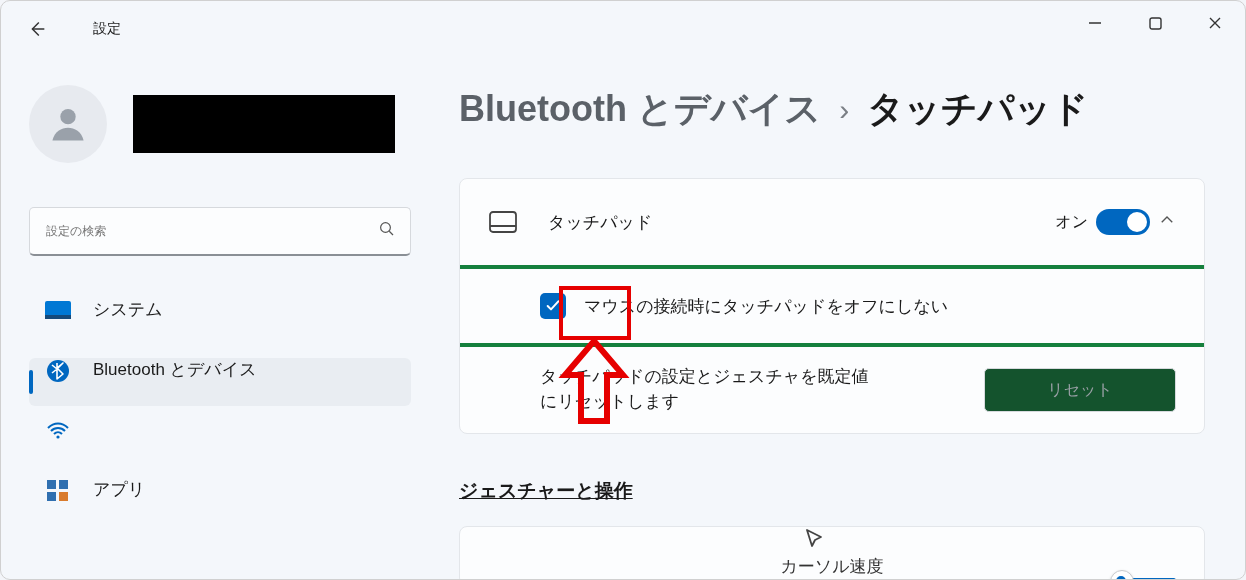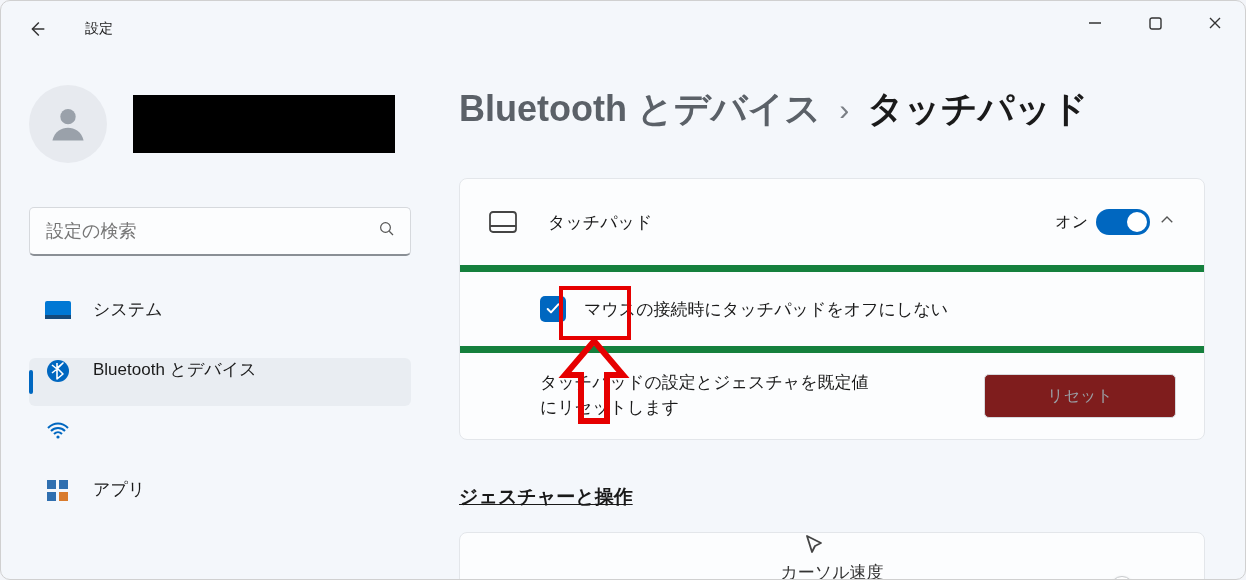--- a/index.html
+++ b/index.html
@@ -1,34 +1,34 @@
 <!DOCTYPE html>
 <html><head>
 <meta charset="utf-8">
 <style>
   html,body{margin:0;padding:0;font-family:"Yu Gothic UI","Segoe UI",sans-serif;background:#f3f5f9;color:#1a1a1a;}
   .window{width:1246px;height:580px;box-sizing:border-box;border:1px solid #d0d0d0;border-radius:10px;background:#f4f7fb;position:relative;overflow:hidden;}
   
   .titlebar{height:56px;display:flex;align-items:center;}
   .titlebar .back{width:40px;height:40px;margin-left:16px;display:flex;align-items:center;justify-content:center;border-radius:6px;}
-  .titlebar .title{margin-left:28px;font-size:14px;}
+  .titlebar .title{margin-left:36px;font-size:14px;}
   .win-controls{position:absolute;right:0;top:0;height:44px;display:flex;}
   .win-btn{width:60px;display:flex;align-items:center;justify-content:center;color:#333;}
   
   .body{display:flex;height:calc(100% - 56px);}
   .sidebar{width:438px;box-sizing:border-box;padding-left:28px;padding-right:28px;}
   .content{flex:1;padding-right:40px;padding-left:20px;}
   
   .user{display:flex;align-items:center;margin-top:28px;}
   .avatar{width:78px;height:78px;border-radius:50%;background:#e7eaef;display:flex;align-items:center;justify-content:center;}
   .avatar svg{fill:#9aa1aa;}
   .user-name{margin-left:26px;width:262px;height:58px;background:#000;}
   
   .search{margin-top:44px;height:46px;border:1px solid #d6d9dd;border-bottom:2px solid #8a8f95;background:#fcfdfe;border-radius:5px;display:flex;align-items:center;padding:0 14px;}
-  .search input{flex:1;border:none;outline:none;background:transparent;font-size:18px;color:#15803d;}
+  .search input{flex:1;border:none;outline:none;background:transparent;font-size:12px;color:#15803d;}
   .search .mag{color:#555;}
   
   .nav{margin-top:42px;}
   .nav-item{height:48px;display:flex;align-items:flex-start;border-radius:6px;padding-left:16px;font-size:17px;position:relative;}
   .nav-item + .nav-item{margin-top:12px;}
   .nav-item .icon{width:26px;height:26px;margin-right:22px;display:flex;align-items:center;justify-content:center;}
   .nav-item.active{background:#e9edf2;}
   .nav-item.active::before{content:"";position:absolute;left:0;top:12px;bottom:12px;width:4px;border-radius:2px;background:#0067c0;}
   
   .crumbs{margin-top:28px;font-size:36px;font-weight:600;display:flex;align-items:center;flex-wrap:wrap;}
@@ -38,25 +38,25 @@
   .card{margin-top:44px;border:1px solid #e3e6ea;border-radius:8px;background:#fcfdfe;}
   .card-row{display:flex;align-items:center;min-height:86px;padding:0 28px;}
   .card-row .row-icon{width:30px;margin-right:30px;color:#444;display:flex;align-items:center;justify-content:center;}
   .card-row .row-label{font-size:17px;flex:1;}
   .row-right{display:flex;align-items:center;gap:8px;}
   .on-text{font-size:16px;}
   .toggle{width:54px;height:26px;border-radius:13px;background:#0067c0;position:relative;}
   .toggle::after{content:"";position:absolute;right:3px;top:3px;width:20px;height:20px;border-radius:50%;background:#fff;}
   .chev{color:#555;}
   
-  .sub-row{display:flex;align-items:center;min-height:74px;padding:0 28px 0 80px;border-top:7px solid #15803d;}
+  .sub-row{display:flex;align-items:center;min-height:74px;padding:0 28px 0 80px;border-top:4px solid #15803d;}
   .sub-row .checkbox{width:26px;height:26px;border-radius:5px;background:#0067c0;display:flex;align-items:center;justify-content:center;margin-right:18px;}
   .sub-row .cb-label{font-size:17px;}
   .sub-row .desc{font-size:17px;line-height:1.45;max-width:330px;}
-  .reset-btn{margin-left:auto;width:190px;height:42px;border:1px solid #d7dade;border-radius:5px;background:#7f1d1d;color:#9aa0a6;font-size:16px;display:flex;align-items:center;justify-content:center;}
+  .reset-btn{margin-left:auto;width:190px;height:42px;border:1px solid #d7dade;border-radius:5px;background:#14532d;color:#9aa0a6;font-size:16px;display:flex;align-items:center;justify-content:center;}
   
   .section-title{margin-top:44px;font-size:19px;font-weight:600;text-decoration:underline;}
   .card2{margin-top:22px;border:1px solid #e3e6ea;border-radius:8px;background:#fcfdfe;height:58px;display:flex;align-items:center;padding:0 28px;overflow:hidden;flex-direction:column;}
   .card2 .row-icon{width:30px;margin-right:30px;color:#444;}
   .card2 .truncated{font-size:17px;color:#333;}
   .slider-mock{margin-left:auto;display:flex;align-items:center;}
   .slider-track{width:56px;height:5px;background:#0067c0;border-radius:3px;position:relative;}
   .slider-thumb{position:absolute;left:-10px;top:-8px;width:22px;height:22px;border-radius:50%;background:#fff;border:1px solid #c7cacd;box-shadow:0 1px 3px rgba(0,0,0,.15);}
   .slider-thumb::after{content:"";position:absolute;left:5px;top:5px;width:10px;height:10px;border-radius:50%;background:#0067c0;}
   

